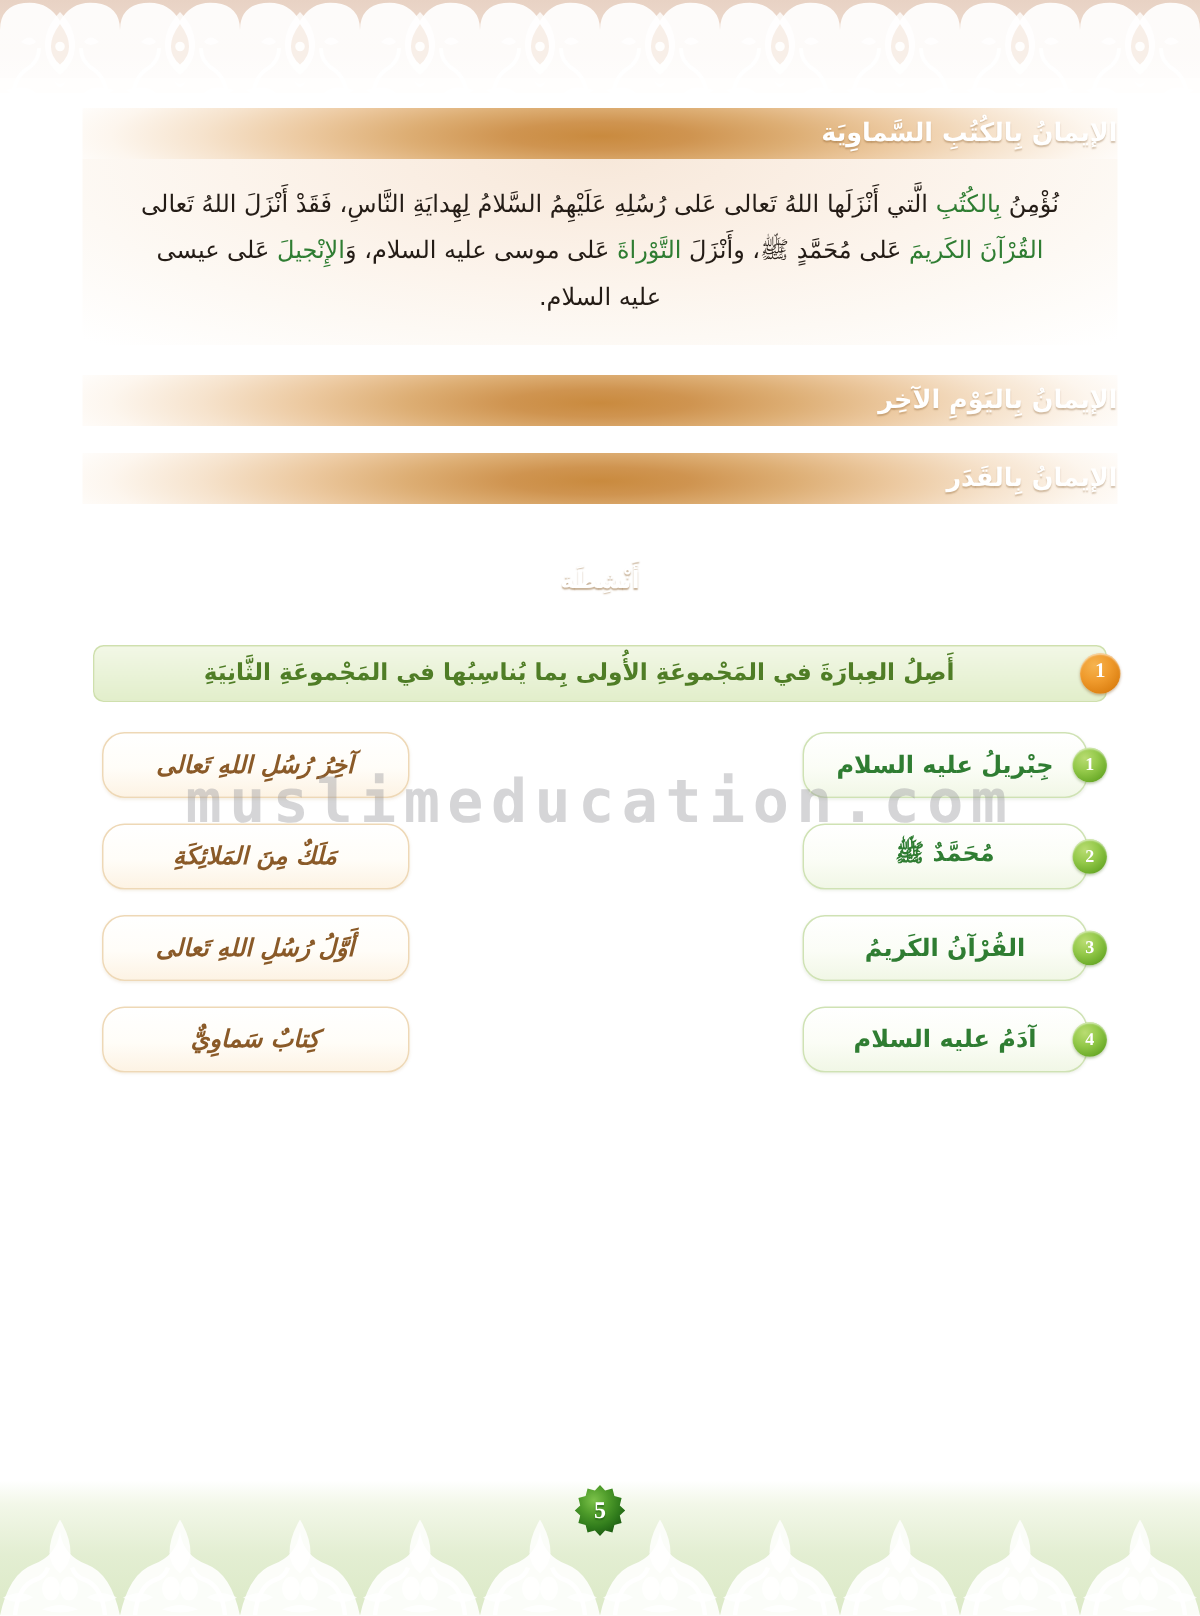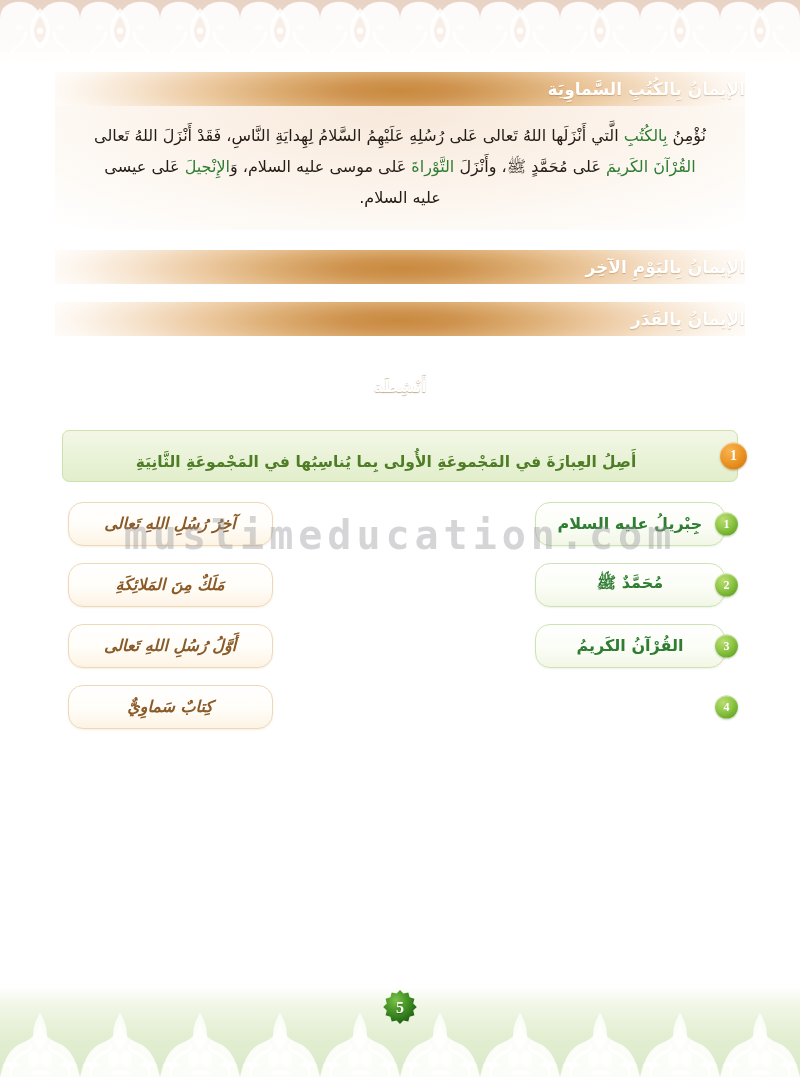--- a/index.html
+++ b/index.html
@@ -167,21 +167,21 @@
   .ex-bar {
     position: relative;
     flex: 1;
     min-height: 34px;
     border: 1px solid #cfe0ad;
     border-radius: 7px;
     background: linear-gradient(to bottom, #f2f7e6 0%, #eaf3d9 48%, #e2eecb 100%);
     display: flex;
     align-items: center;
     justify-content: center;
-    padding: 20px 44px 7px 16px;
+    padding: 6px 44px 7px 16px;
   }
   .ex-bar-text {
     color: #4f7d26;
     font-size: 15.5px;
     font-weight: bold;
     text-align: center;
     line-height: 1.5;
   }
   .badge-num {
     position: absolute;
@@ -451,20 +451,23 @@
         </div>
         <div class="cell-left">
           <div class="box-orange">
             <span class="box-orange-text">أَوَّلُ رُسُلِ اللهِ تَعالى</span>
           </div>
         </div>
       </div>
 
       <div class="match-row">
         <div class="cell-right">
+          <div class="box-green">
+            <span class="box-green-text">آدَمُ عليه السلام</span>
+          </div>
           <span class="dot-green">4</span>
         </div>
         <div class="cell-left">
           <div class="box-orange">
             <span class="box-orange-text">كِتابٌ سَماوِيٌّ</span>
           </div>
         </div>
       </div>
 
     </div>

